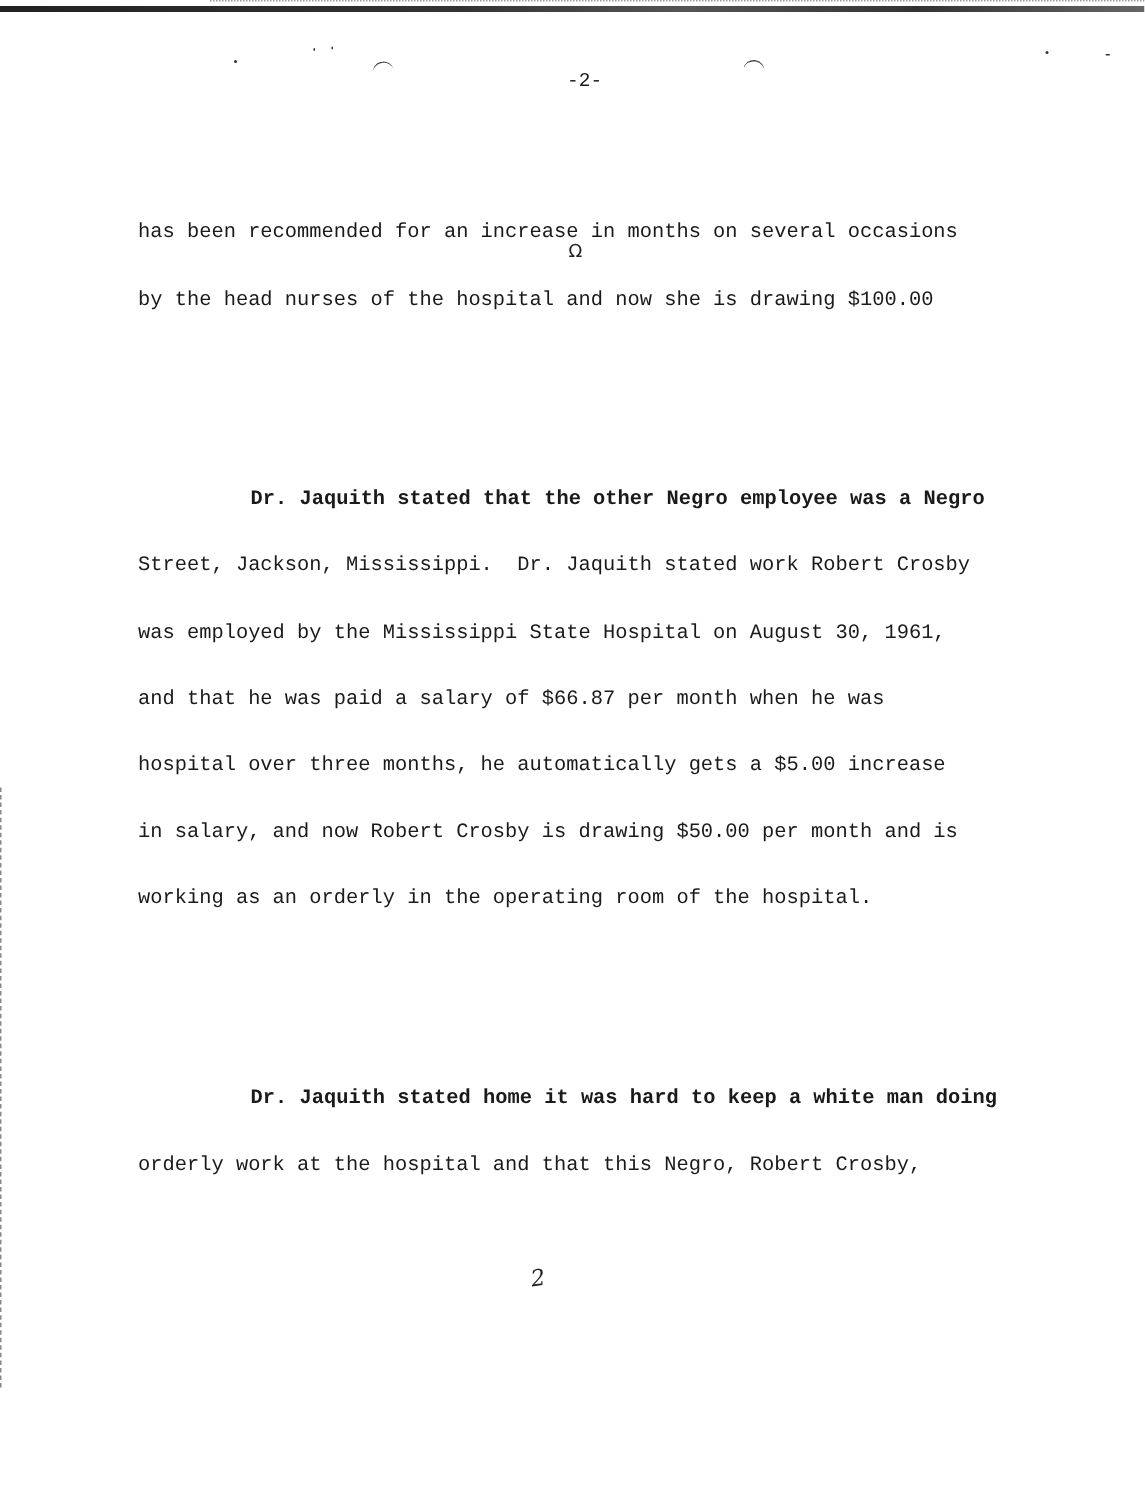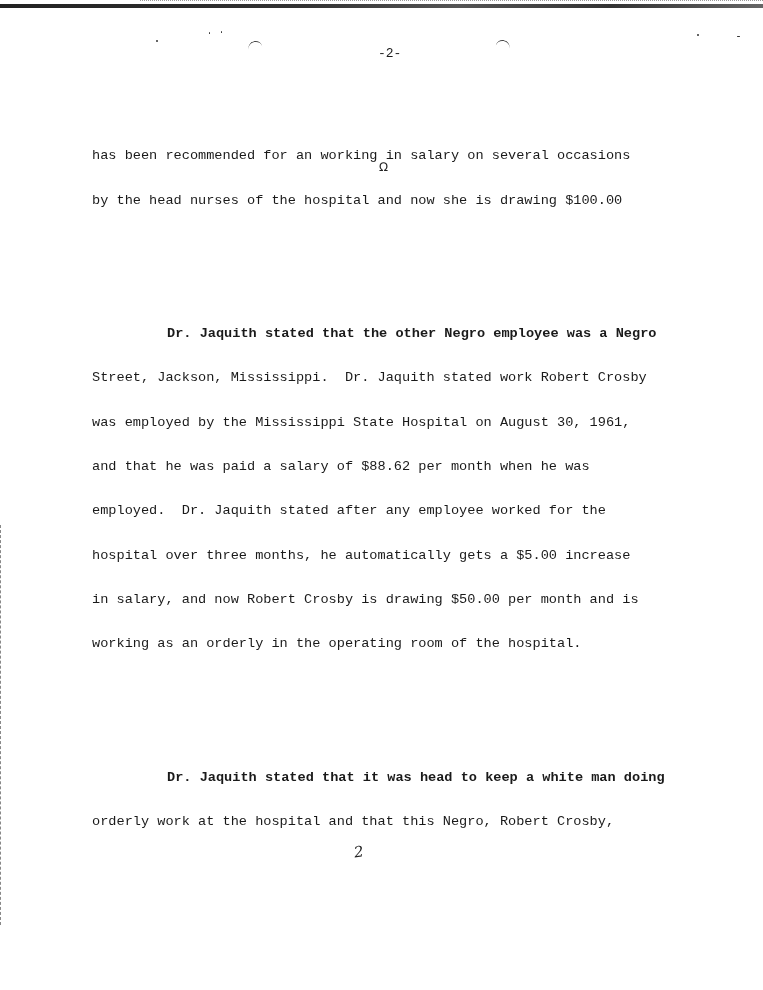--- a/index.html
+++ b/index.html
@@ -119,37 +119,36 @@
 <div class="speck" style="left:156px;top:40px;"></div>
 <div class="speck" style="left:209px;top:32px;width:1px;"></div>
 <div class="speck" style="left:221px;top:31px;width:1px;"></div>
 <div class="speck" style="left:697px;top:34px;"></div>
 <div class="speck" style="left:737px;top:36px;width:3px;height:1px;"></div>
 
 <div class="page-number">-2-</div>
 
 <div class="body-text">
   <div class="para">
-    <span class="line">has been recommended for an working in salary on several occasions</span>
+    <span class="line">has been recommended for an increase in months on several occasions</span>
     <span class="line">by the head nurses of the hospital and now she is drawing $100.00</span>
   </div>
 
   <div class="para">
     <span class="line indent">Dr. Jaquith stated that the other Negro employee was a Negro</span>
     <span class="line">Street, Jackson, Mississippi.  Dr. Jaquith stated work Robert Crosby</span>
     <span class="line">was employed by the Mississippi State Hospital on August 30, 1961,</span>
-    <span class="line">and that he was paid a salary of $88.62 per month when he was</span>
-    <span class="line">employed.  Dr. Jaquith stated after any employee worked for the</span>
+    <span class="line">and that he was paid a salary of $66.87 per month when he was</span>
     <span class="line">hospital over three months, he automatically gets a $5.00 increase</span>
     <span class="line">in salary, and now Robert Crosby is drawing $50.00 per month and is</span>
     <span class="line">working as an orderly in the operating room of the hospital.</span>
   </div>
 
   <div class="para">
-    <span class="line indent">Dr. Jaquith stated that it was head to keep a white man doing</span>
+    <span class="line indent">Dr. Jaquith stated home it was hard to keep a white man doing</span>
     <span class="line">orderly work at the hospital and that this Negro, Robert Crosby,</span>
     
     
     
   </div>
 
   
 
   
 </div>

